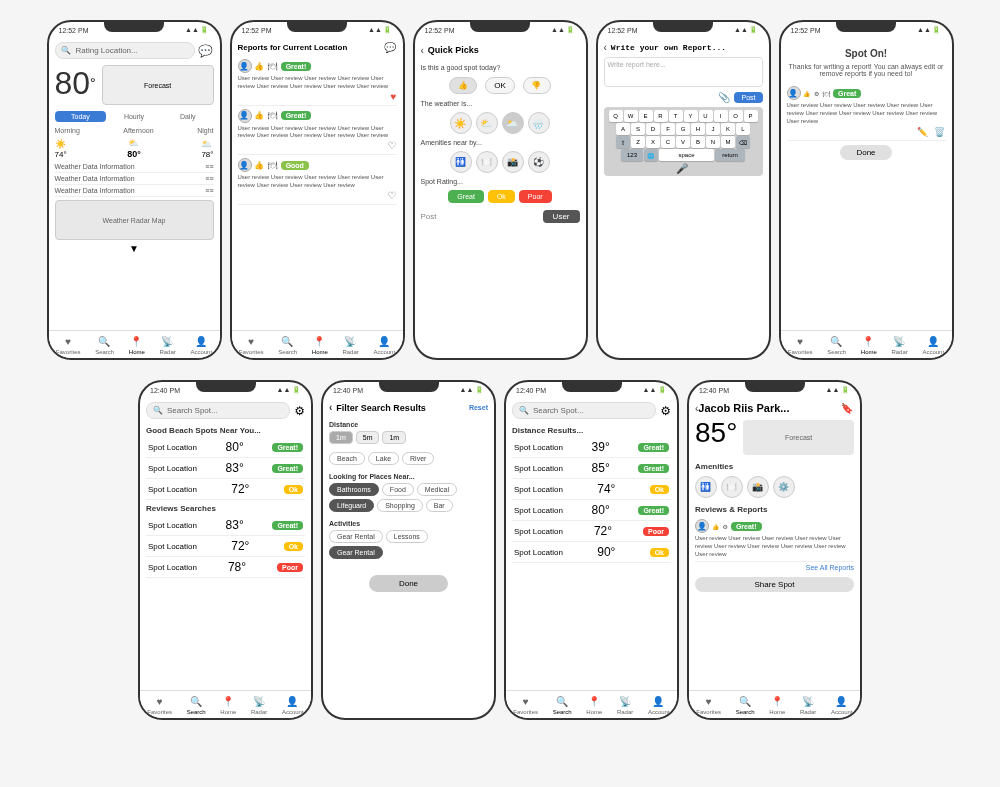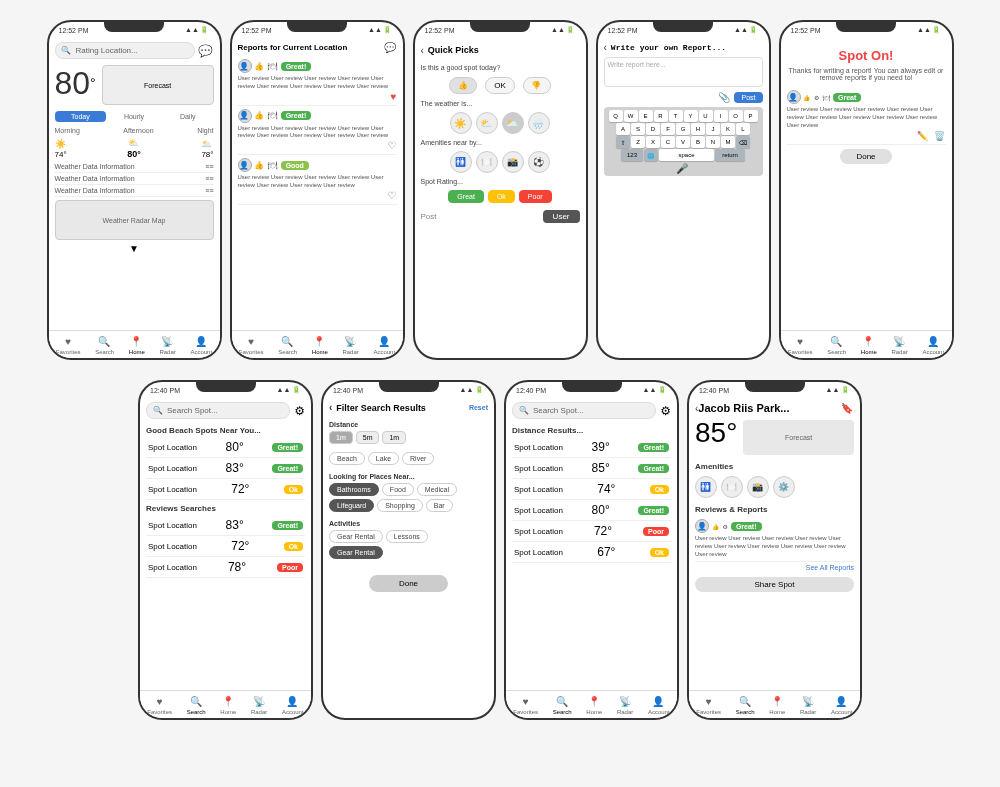--- a/index.html
+++ b/index.html
@@ -365,24 +365,24 @@
       background: #3a7bd5;
       color: #fff;
       padding: 2px 7px;
       border-radius: 4px;
       font-size: 7px;
       align-self: flex-end;
     }
 
     
     .spot-on-title {
-      font-size: 13px;
+      font-size: 10px;
       font-weight: 700;
       text-align: center;
-      color: #ef4444;
+      color: #404040;
       margin: 6px 0 4px;
     }
 
     .spot-on-msg {
       font-size: 7px;
       color: #555;
       text-align: center;
       margin-bottom: 6px;
     }
 
@@ -1046,21 +1046,21 @@
           <span class="spot-temp">80°</span>
           <span class="badge badge-great">Great!</span>
         </div>
         <div class="spot-row">
           <span style="font-size:8px;">Spot Location</span>
           <span class="spot-temp">72°</span>
           <span class="badge badge-poor">Poor</span>
         </div>
         <div class="spot-row">
           <span style="font-size:8px;">Spot Location</span>
-          <span class="spot-temp">67°</span>
+          <span class="spot-temp">90°</span>
           <span class="badge badge-ok">Ok</span>
         </div>
       </div>
     </div>
     <div class="phone-bottom-nav">
       <div class="nav-item">
           <div class="nav-icon">♥</div>
           <span>Favorites</span>
         </div>
       <div class="nav-item active">

